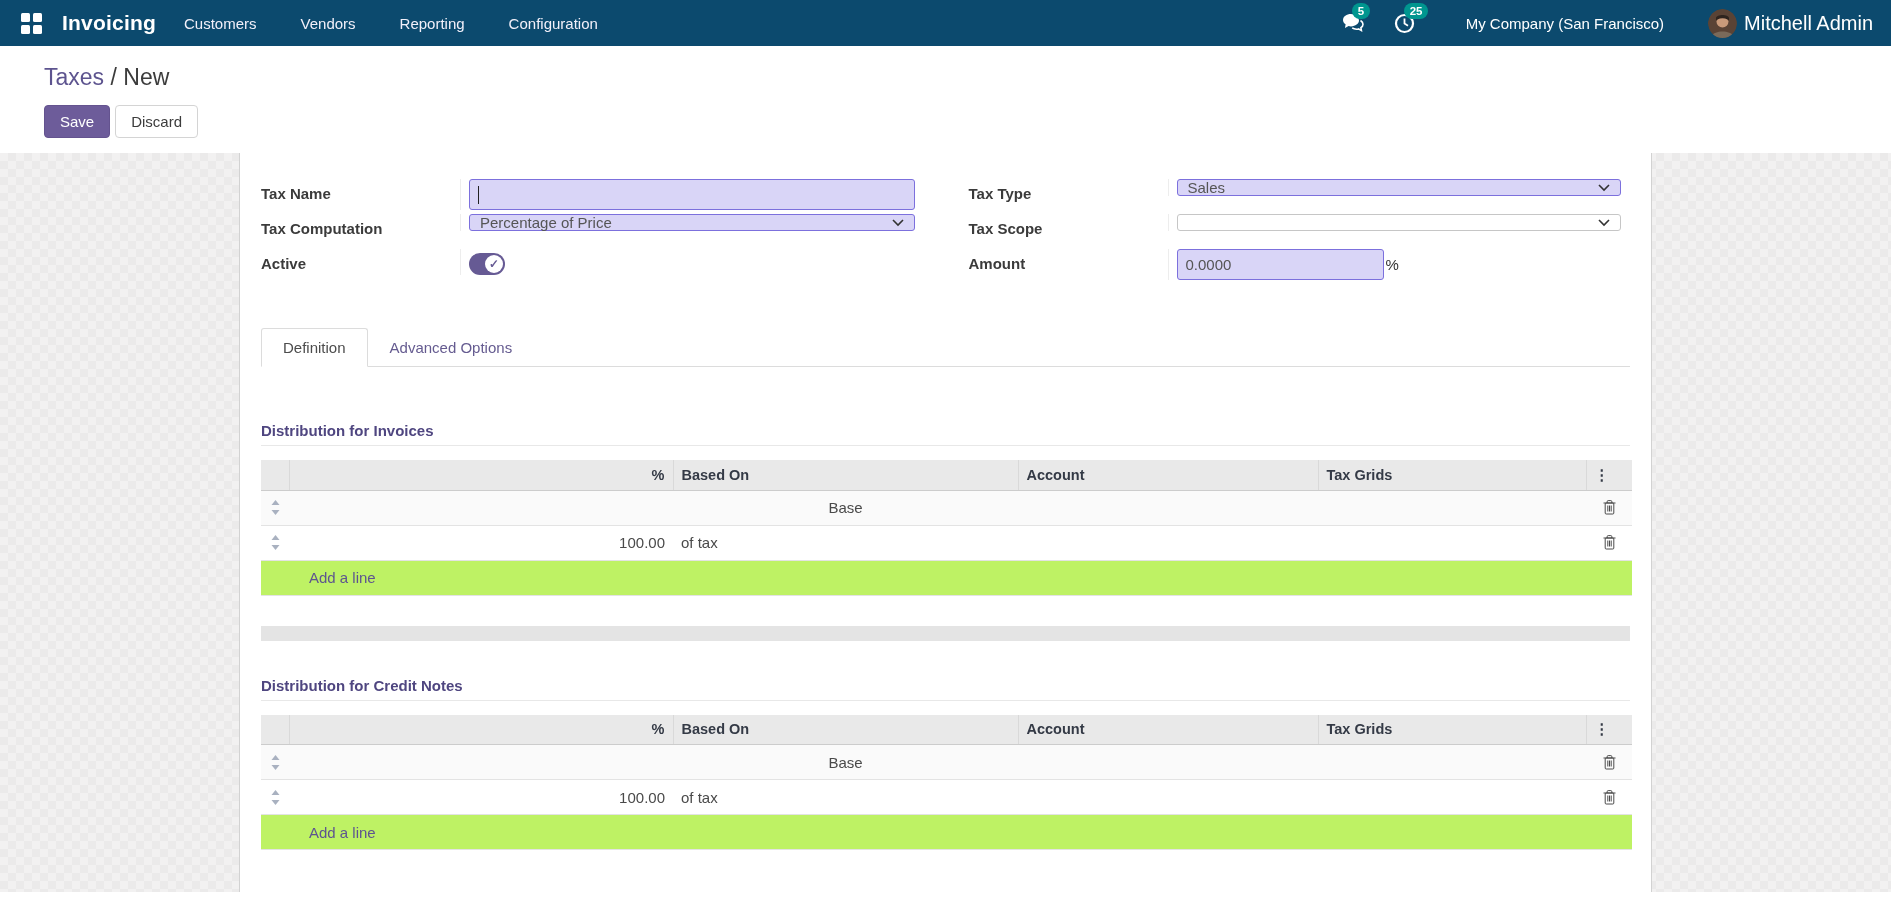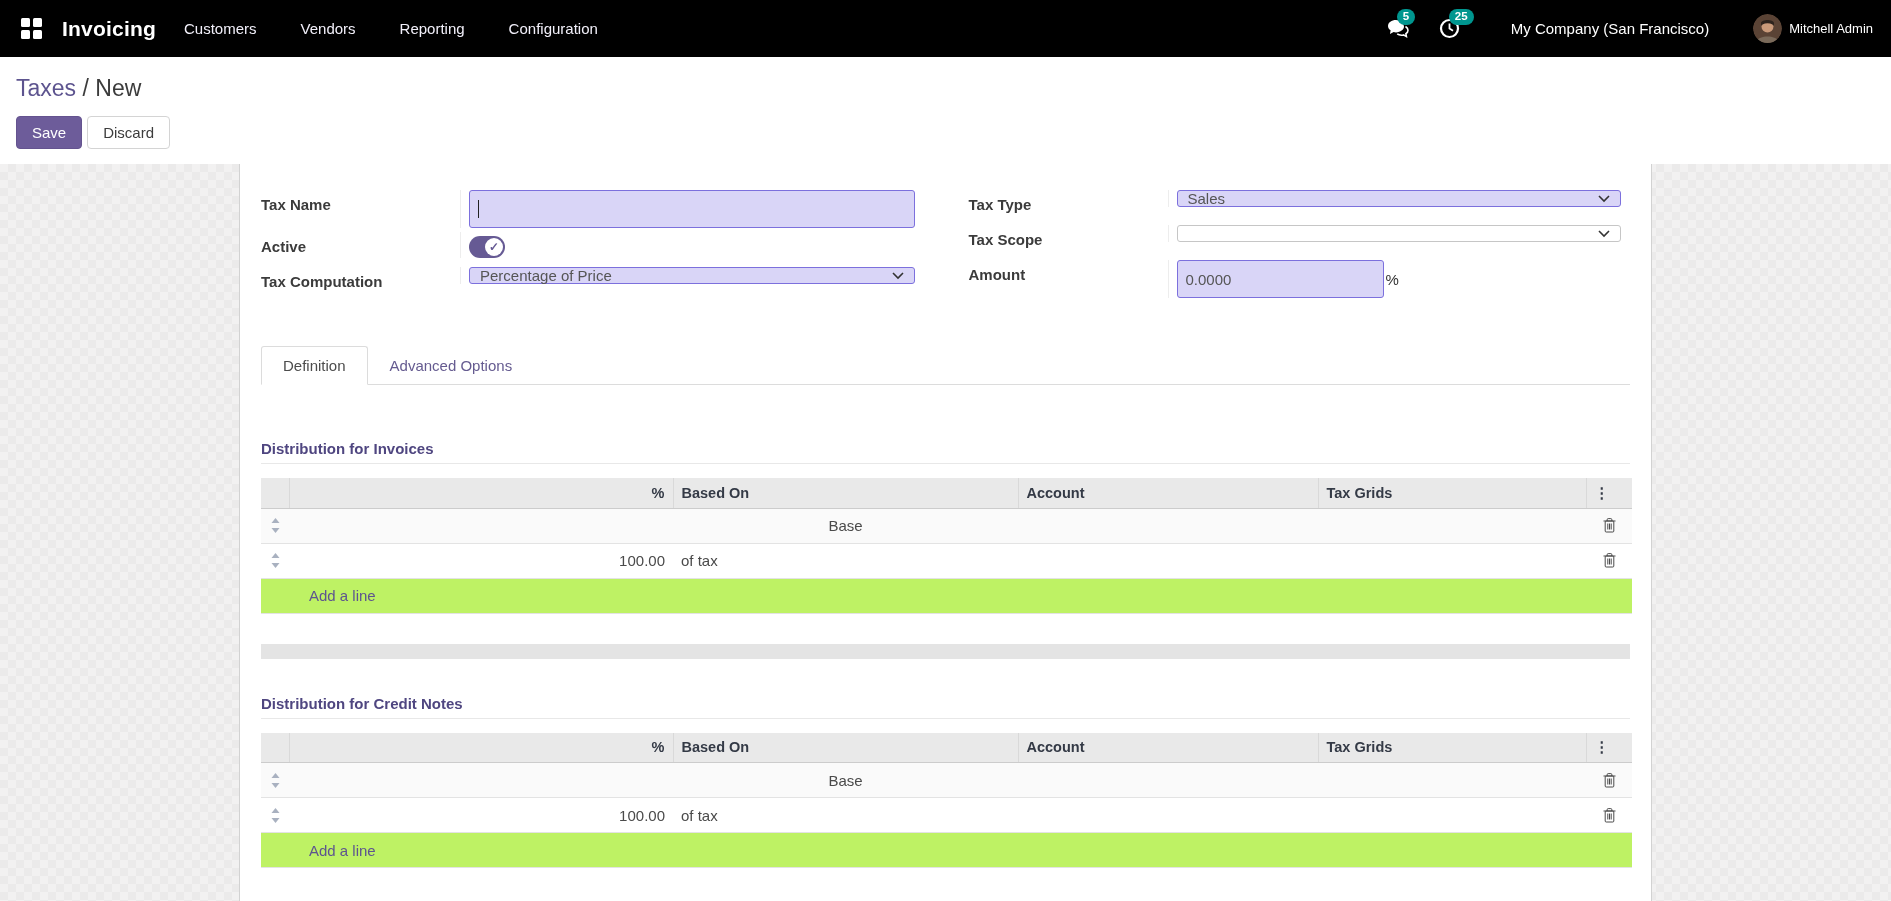--- a/index.html
+++ b/index.html
@@ -1,42 +1,42 @@
 <!DOCTYPE html>
 <html><head>
 <meta charset="utf-8">
 <style>
   * { box-sizing: border-box; margin: 0; padding: 0; }
   html, body { width: 1891px; height: 901px; overflow: hidden; }
   body { font-family: "Liberation Sans", sans-serif; background: #fff; }
 
   
   .navbar {
-    height: 57px; background: #000000; color: #fff;
+    height: 46px; background: #0c4a6e; color: #fff;
     display: flex; align-items: center; padding: 0 18px 0 14px;
   }
   .apps-btn { width: 34px; height: 34px; display: flex; align-items: center; justify-content: center; cursor: pointer; }
   .apps-grid { display: grid; grid-template-columns: 9px 9px; grid-template-rows: 9px 9px; gap: 3px; }
   .apps-grid span { background: #fff; border-radius: 1.5px; }
   .brand { font-size: 21px; font-weight: 700; margin: 0 26px 0 14px; letter-spacing: .2px; }
   .nav-menu { display: flex; align-items: center; gap: 40px; font-size: 15px; }
   .nav-menu .nav-item { color: #f2f0fa; cursor: pointer; padding: 6px 2px; }
   .nav-right { margin-left: auto; display: flex; align-items: center; }
   .nav-icon-wrap { position: relative; width: 30px; height: 30px; display:flex; align-items:center; justify-content:center; margin-right: 22px; cursor: pointer; }
   .badge {
     position: absolute; top: -5px; left: 14px; background: #00968f; color: #fff;
     font-size: 11.5px; font-weight: 700; border-radius: 9px; padding: 1.5px 6px; line-height: 13px;
   }
   .company-name { font-size: 15px; margin: 0 44px 0 24px; color: #fff; cursor: pointer; }
   .user-menu { display: flex; align-items: center; gap: 7px; cursor: pointer; min-width: 0; }
   .avatar { width: 29px; height: 29px; border-radius: 50%; overflow: hidden; flex: 0 0 auto; }
-  .user-name { font-size: 13px; white-space: nowrap; }
-
-  
-  .control-panel { background: #fff; padding: 16px 16px 15px 16px; }
+  .user-name { font-size: 20px; white-space: nowrap; }
+
+  
+  .control-panel { background: #fff; padding: 16px 16px 15px 16px; margin-left: 28px; }
   .breadcrumb { font-size: 23px; line-height: 30px; }
   .breadcrumb .bc-root { color: #5d548f; cursor: pointer; }
   .breadcrumb .bc-sep, .breadcrumb .bc-current { color: #3c3c3c; }
   .cp-buttons { margin-top: 13px; display: flex; gap: 5px; }
   .btn { font-size: 15px; padding: 6px 15px; border-radius: 4px; cursor: pointer; border: 1px solid transparent; line-height: 19px; }
   .btn-primary { background: #6d5c9a; border-color: #64538f; color: #fff; }
   .btn-secondary { background: #fff; border-color: #d4d4d4; color: #3c3c3c; }
 
   
   .content {
@@ -52,21 +52,21 @@
     border-left: 1px solid #d2d2d2; border-right: 1px solid #d2d2d2;
     padding: 26px 21px 20px 21px;
   }
 
   
   .form-grid { display: grid; grid-template-columns: 1fr 1fr; column-gap: 46px; }
   .field-row { display: flex; align-items: flex-start; margin-bottom: 4px; min-height: 31px; }
   .field-label { width: 199px; flex: 0 0 199px; font-size: 15px; font-weight: 700; color: #3b3b3b; padding-top: 6px; }
   .field-cell { flex: 1; border-left: 1px solid #ededed; padding-left: 8px; }
   .input-box {
-    height: 38px; background: #d9d5f7; border: 1px solid #7c70dd; border-radius: 3px;
+    height: 31px; background: #d9d5f7; border: 1px solid #7c70dd; border-radius: 3px;
     display: flex; align-items: center; padding: 0 8px; font-size: 15px; color: #555; cursor: text;
   }
   .input-box.full { width: 446px; }
   .input-box.small { width: 207px; }
   .caret-cursor { width: 1px; height: 18px; background: #222; display: inline-block; }
   .select-box {
     height: 17px; border-radius: 3px; display: flex; align-items: center;
     padding: 0 10px; font-size: 15px; color: #555; cursor: pointer;
   }
   .select-box.lav { background: #d9d5f7; border: 1px solid #7c70dd; }
@@ -185,37 +185,37 @@
         <div class="field-row">
           <label class="field-label">Tax Name</label>
           <div class="field-cell">
             <div class="input-box full">
               <span></span>
                 <span class="caret-cursor"></span>
             </div>
           </div>
         </div>
         <div class="field-row">
-          <label class="field-label">Active</label>
-          <div class="field-cell">
-            <div class="toggle">
-              <span class="knob">✓</span>
-            </div>
-          </div>
-        </div>
-        <div class="field-row">
           <label class="field-label">Tax Computation</label>
           <div class="field-cell">
             <div class="select-box lav w-left">
               <span class="sel-text">Percentage of Price</span>
               <span>
                 <svg class="icon-svg" width="12" height="8" viewBox="0 0 12 8">
                     <path d="M1 1l5 5 5-5" fill="none" stroke="#333" stroke-width="1.6"></path>
                   </svg>
               </span>
+            </div>
+          </div>
+        </div>
+        <div class="field-row">
+          <label class="field-label">Active</label>
+          <div class="field-cell">
+            <div class="toggle">
+              <span class="knob">✓</span>
             </div>
           </div>
         </div>
       </div>
 
       <div>
         <div class="field-row">
           <label class="field-label">Tax Type</label>
           <div class="field-cell">
             <div class="select-box lav w-right">

